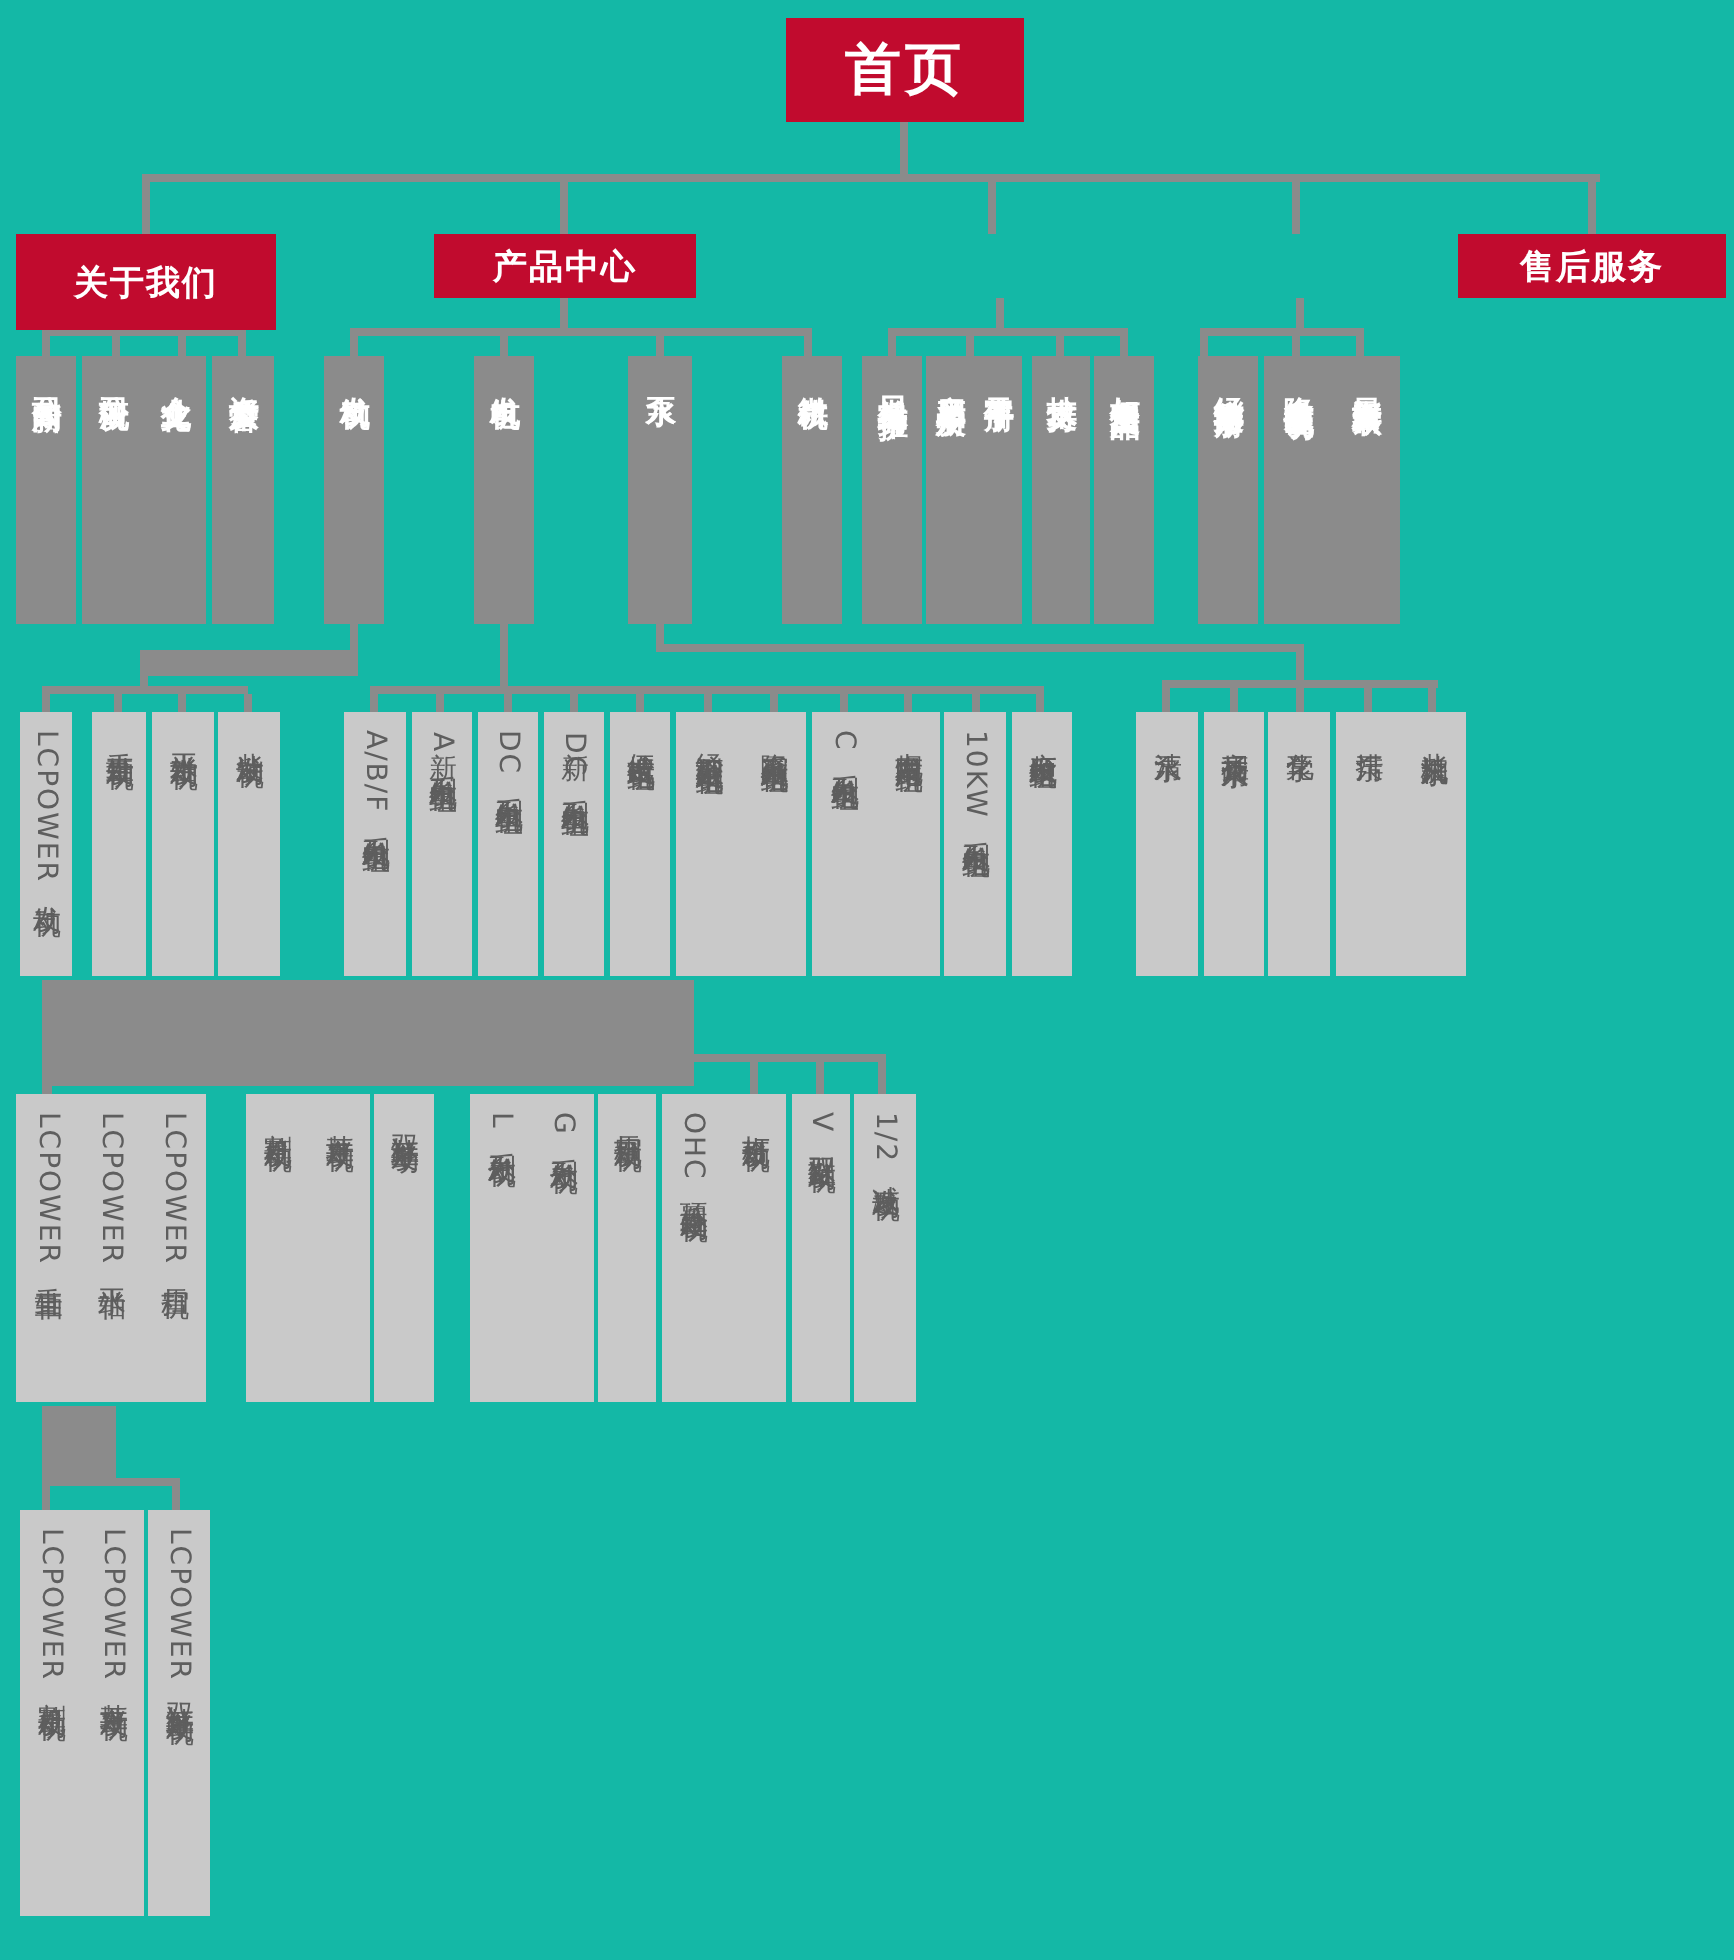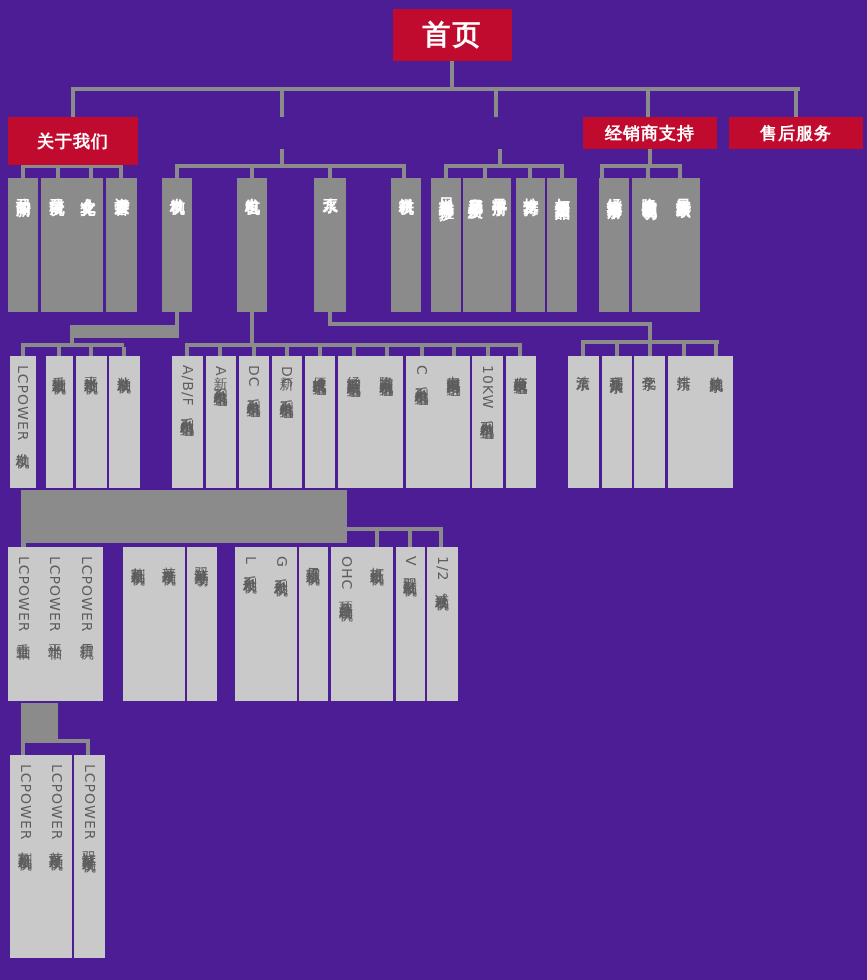--- a/index.html
+++ b/index.html
@@ -24,21 +24,21 @@
   .col{
     writing-mode:vertical-lr;text-orientation:mixed;line-height:1;
     white-space:nowrap;
   }
   .dark .col{color:#fff;font-weight:bold;font-size:15px;letter-spacing:1px;}
   .light .col{color:var(--text-dark,#5e5e5e);font-weight:500;font-size:14px;letter-spacing:1px;}
 </style>
 </head>
 <body>
 
-<div class="stage" style="--red: #c10b2e; --gray-dark: #8b8b8b; --gray-light: #c9c9c9; --text-dark: #5e5e5e; --line: #8b8b8b; background: #4c1d95;">
+<div class="stage" style="--red: #c10b2e; --gray-dark: #8b8b8b; --gray-light: #c9c9c9; --text-dark: #5e5e5e; --line: #8b8b8b; background: #14b8a6;">
   <div class="layer">
       <div class="line" style="left: 450px; top: 61px; width: 4px; height: 26px;"></div>
       <div class="line" style="left: 71px; top: 87px; width: 729px; height: 4px;"></div>
       <div class="line" style="left: 71px; top: 91px; width: 4px; height: 26px;"></div>
       <div class="line" style="left: 280px; top: 91px; width: 4px; height: 26px;"></div>
       <div class="line" style="left: 494px; top: 91px; width: 4px; height: 26px;"></div>
       <div class="line" style="left: 646px; top: 91px; width: 4px; height: 26px;"></div>
       <div class="line" style="left: 794px; top: 91px; width: 4px; height: 26px;"></div>
       <div class="line" style="left: 71px; top: 149px; width: 4px; height: 15px;"></div>
       <div class="line" style="left: 21px; top: 164px; width: 102px; height: 4px;"></div>
@@ -104,22 +104,22 @@
       <div class="line" style="left: 21px; top: 743px; width: 4px; height: 12px;"></div>
       <div class="line" style="left: 86px; top: 743px; width: 4px; height: 12px;"></div>
     </div>
   <div class="layer">
       <div class="node red-lg" style="left: 393px; top: 9px; width: 119px; height: 52px;">
         <span class="hlabel">首页</span>
       </div>
       <div class="node red" style="left: 8px; top: 117px; width: 130px; height: 48px;">
         <span class="hlabel">关于我们</span>
       </div>
-      <div class="node red" style="left: 583px; top: 117px; width: 134px; height: 32px;">
-        <span class="hlabel">经销商支持</span>
+      <div class="node red" style="left: 217px; top: 117px; width: 131px; height: 32px;">
+        <span class="hlabel">产品中心</span>
       </div>
       <div class="node red" style="left: 729px; top: 117px; width: 134px; height: 32px;">
         <span class="hlabel">售后服务</span>
       </div>
       <div class="node dark" style="left: 8px; top: 178px; width: 30px; height: 134px;">
         <span class="col">公司新闻</span>
       </div>
       <div class="node dark" style="left: 41px; top: 178px; width: 62px; height: 134px;">
         <span class="col">公司概况</span>
         <span class="col">企业文化</span>

